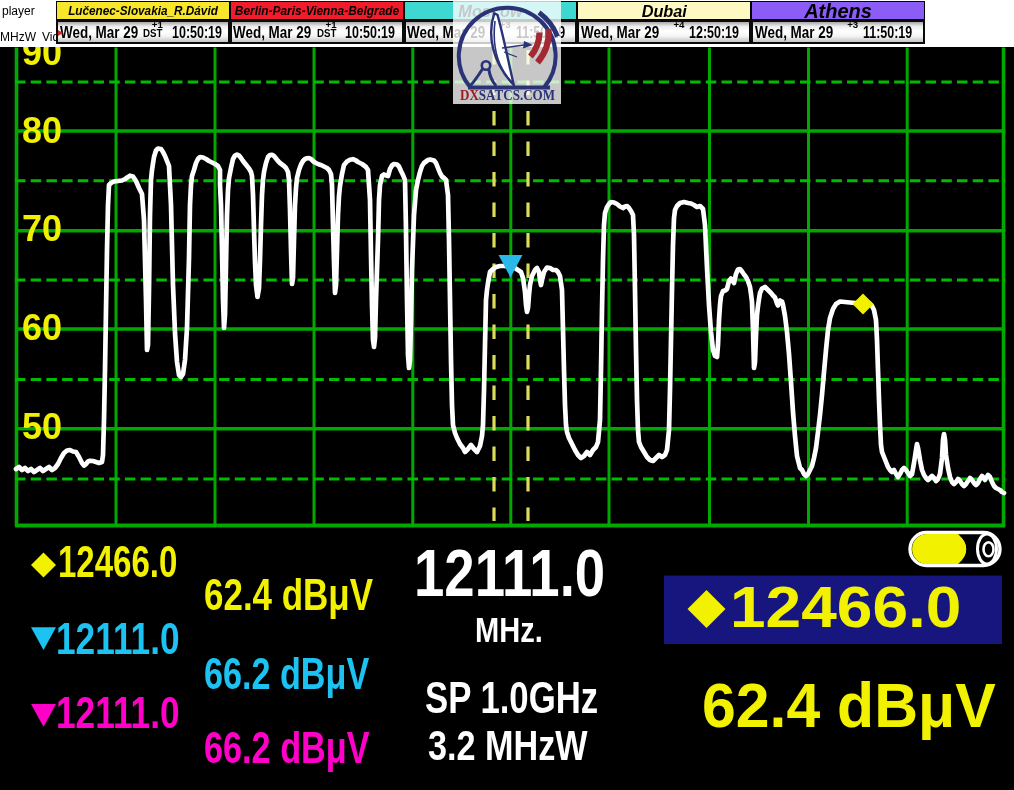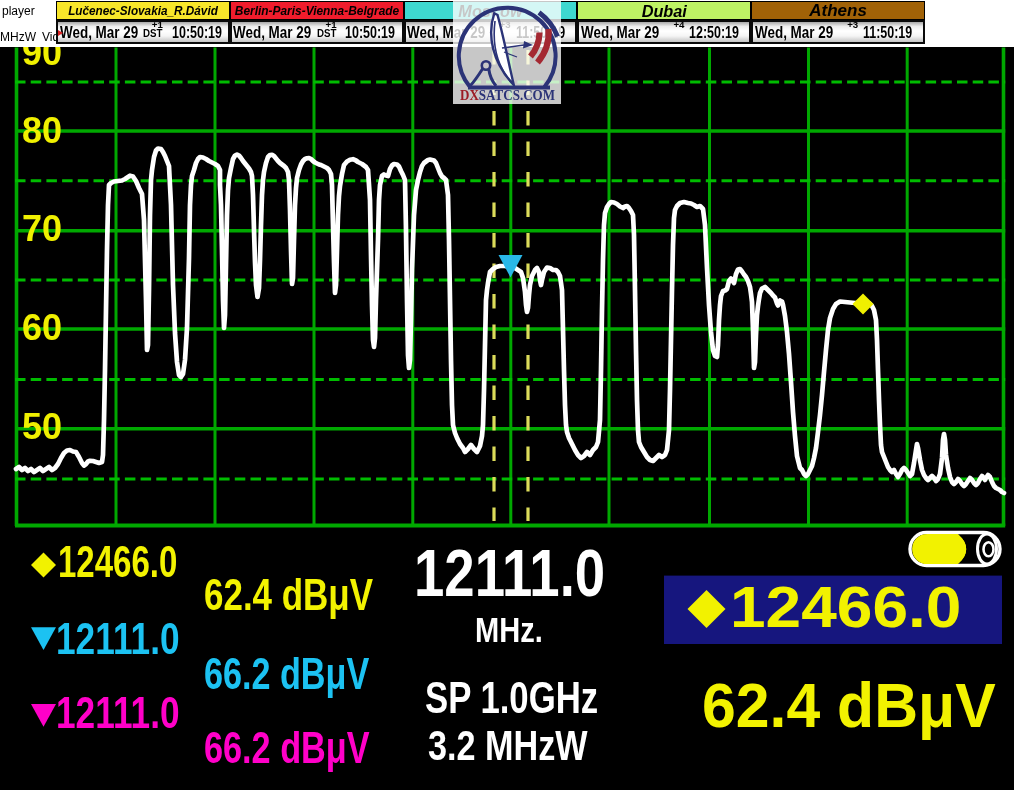--- a/index.html
+++ b/index.html
@@ -113,31 +113,31 @@
   <div class="phead" style="background:#3ed8d0;font-size:16.3px;line-height:14px;">
         <span style="transform:translateX(-50%);top:1.8px;">Moscow</span>
       </div>
   <div class="pdate">
     <span class="wed">Wed, Mar 29</span>
         <span class="pl" style="left:94px;">+3</span>
         <span class="tim" style="left:110px;">11:50:19</span>
   </div>
 </div>
 <div class="panel" style="left:577.4px;">
-  <div class="phead" style="background:#bef264;font-size:16.3px;line-height:14px;">
+  <div class="phead" style="background:#fef9c3;font-size:16.3px;line-height:14px;">
         <span style="transform:translateX(-50%);top:1.8px;">Dubai</span>
       </div>
   <div class="pdate">
     <span class="wed">Wed, Mar 29</span>
         <span class="pl" style="left:94px;">+4</span>
         <span class="tim" style="left:110px;">12:50:19</span>
   </div>
 </div>
 <div class="panel" style="left:751.2px;">
-  <div class="phead" style="background:#a16207;font-size:17px;line-height:14px;">
+  <div class="phead" style="background:#8b5cf6;font-size:20px;line-height:14px;">
         <span style="transform:translateX(-50%);top:1.8px;">Athens</span>
       </div>
   <div class="pdate">
     <span class="wed">Wed, Mar 29</span>
         <span class="pl" style="left:94px;">+3</span>
         <span class="tim" style="left:110px;">11:50:19</span>
   </div>
 </div>
 
 <div class="abs" style="left:453px;top:0;width:108.2px;height:104px;background:rgba(255,255,255,0.78);"></div>

